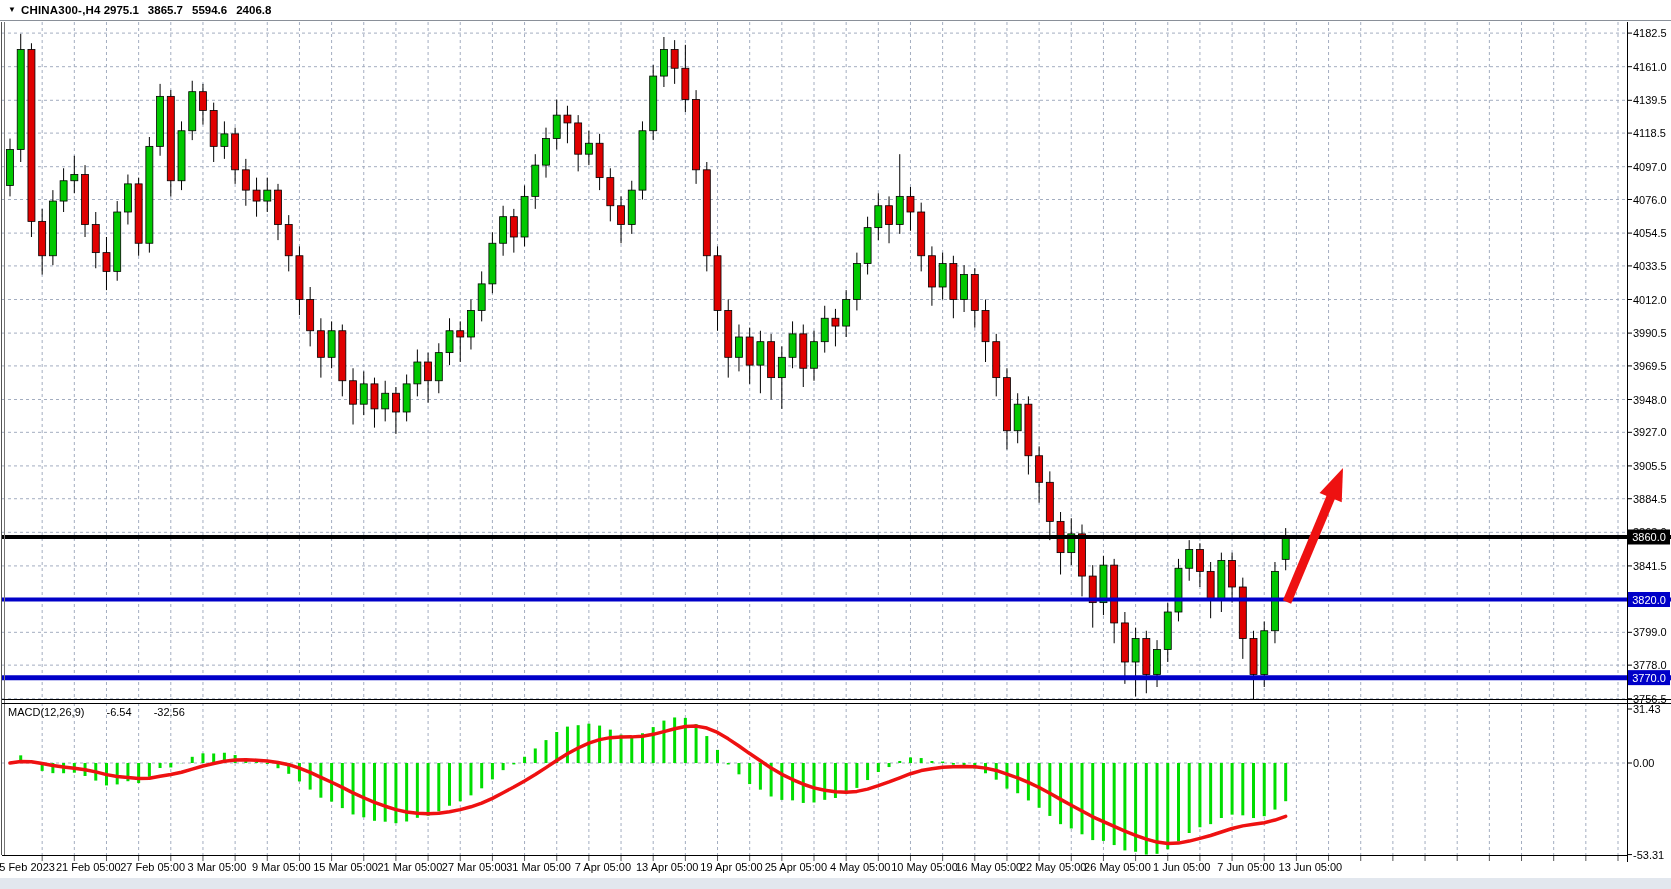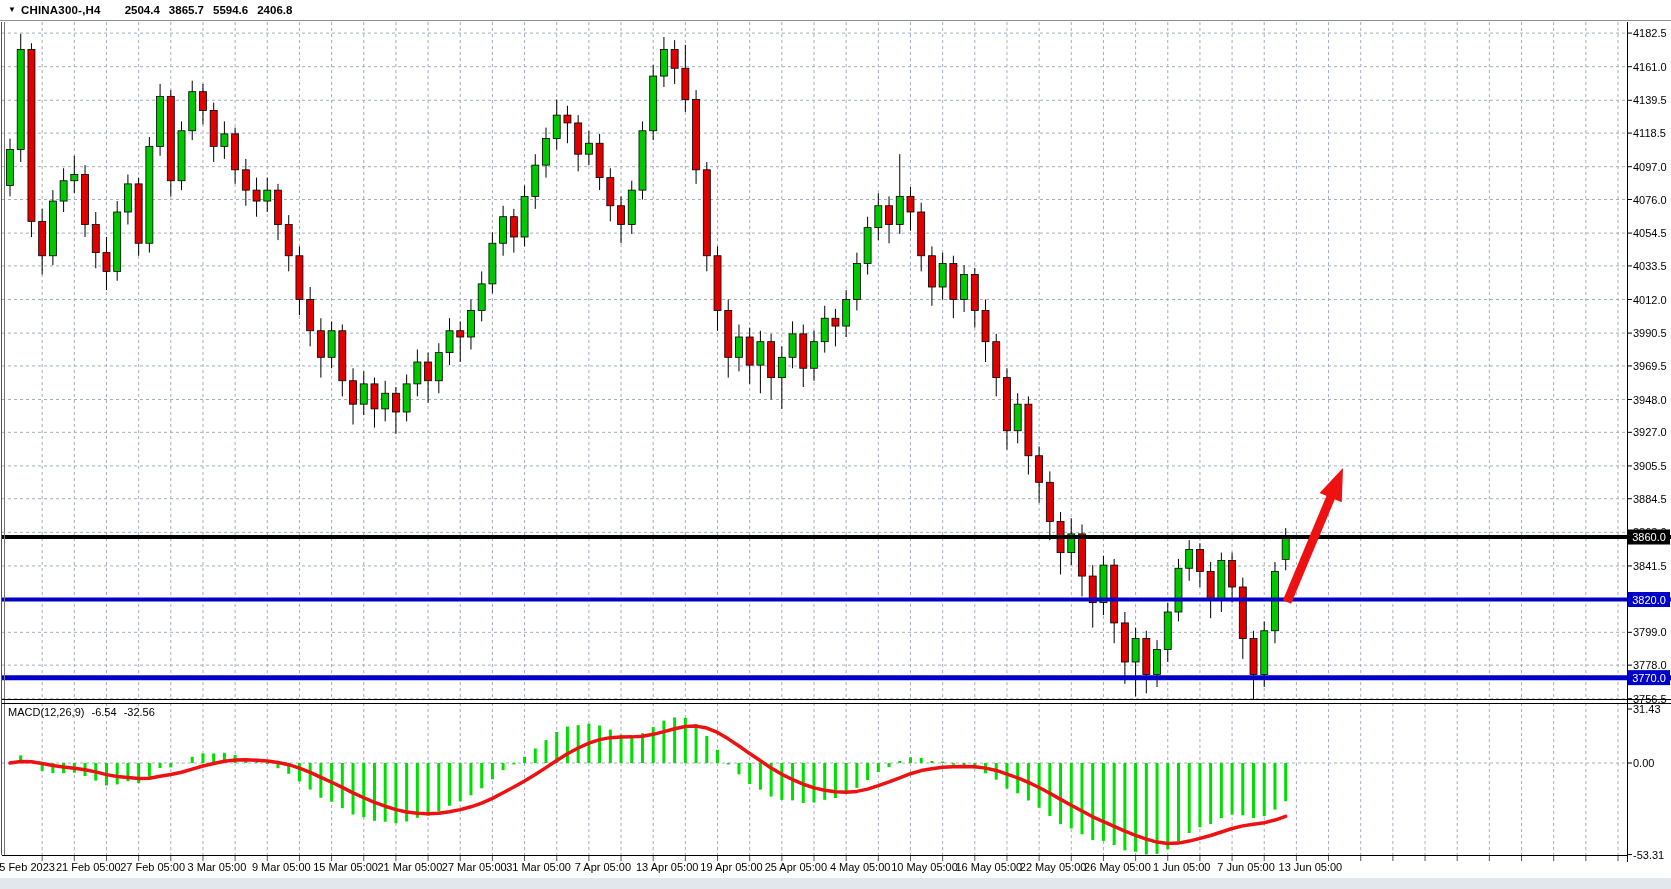--- a/index.html
+++ b/index.html
@@ -2,35 +2,35 @@
 <html><head>
 <meta charset="utf-8">
 <style>
   html,body{margin:0;padding:0}
   body{width:1671px;height:889px;position:relative;background:#ffffff;overflow:hidden;
        font-family:"Liberation Sans",sans-serif}
   .quote-bar{position:absolute;top:0;left:0;width:1671px;height:21px;background:#ffffff;
        border-bottom:1px solid #8a9099;display:flex;align-items:center;z-index:5;
        font-size:11.5px;font-weight:bold;color:#000;box-sizing:border-box}
   .qb-tri{font-size:8px;margin:0 5px 0 8px;line-height:1}
-  .qb-sym{margin-right:24px;letter-spacing:0.2px}
+  .qb-sym{margin-right:3px;letter-spacing:0.2px}
   .qb-val{margin-right:9px}
   .macd-label{position:absolute;left:8px;top:706px;font-size:11px;color:#000;z-index:4;
        background:transparent;white-space:nowrap}
-  .macd-label span{margin-right:4px}
+  .macd-label span{margin-right:19px}
   svg{position:absolute;top:0;left:0;z-index:1}
   text{font-family:"Liberation Sans",sans-serif}
 </style>
 </head>
 <body>
 
 <div class="quote-bar">
   <span class="qb-tri">▼</span>
   <span class="qb-sym">CHINA300-,H4</span>
-  <span class="qb-val">2504.4</span>
+  <span class="qb-val">2975.1</span>
   <span class="qb-val">3865.7</span>
   <span class="qb-val">5594.6</span>
   <span class="qb-val">2406.8</span>
 </div>
 
 <div class="macd-label">
   <span>MACD(12,26,9)</span>
   <span>-6.54</span>
   <span>-32.56</span>
 </div>

